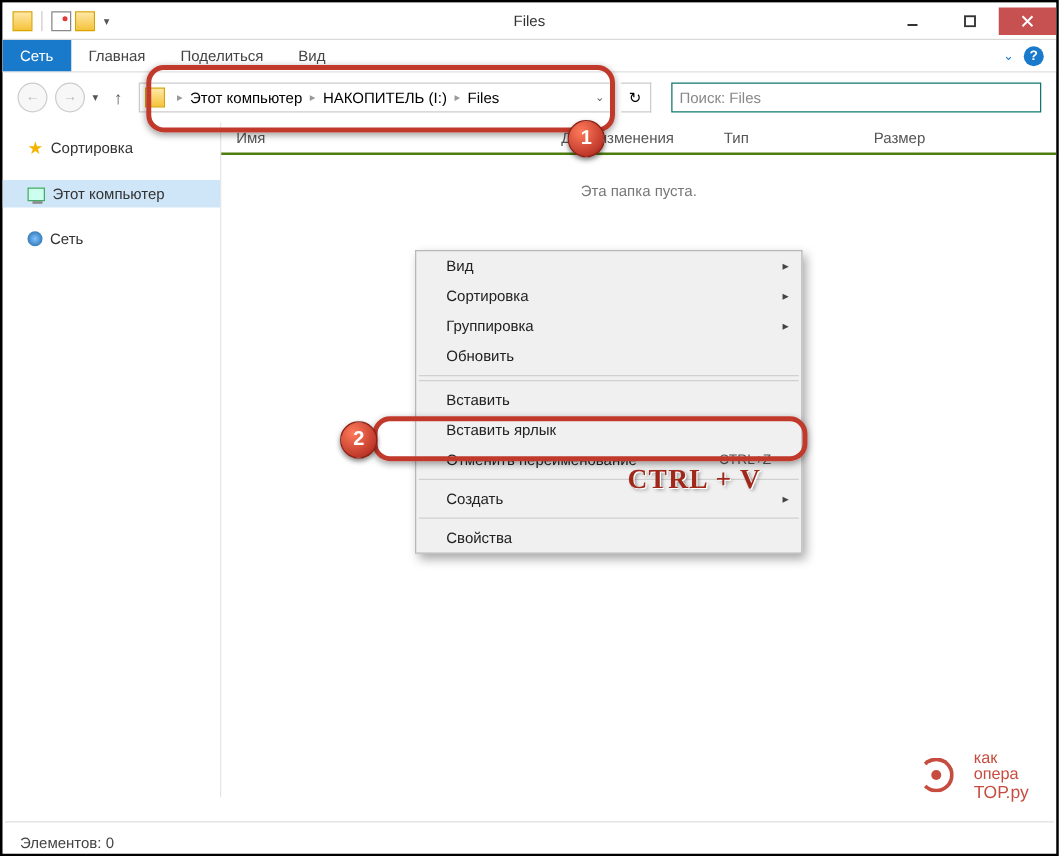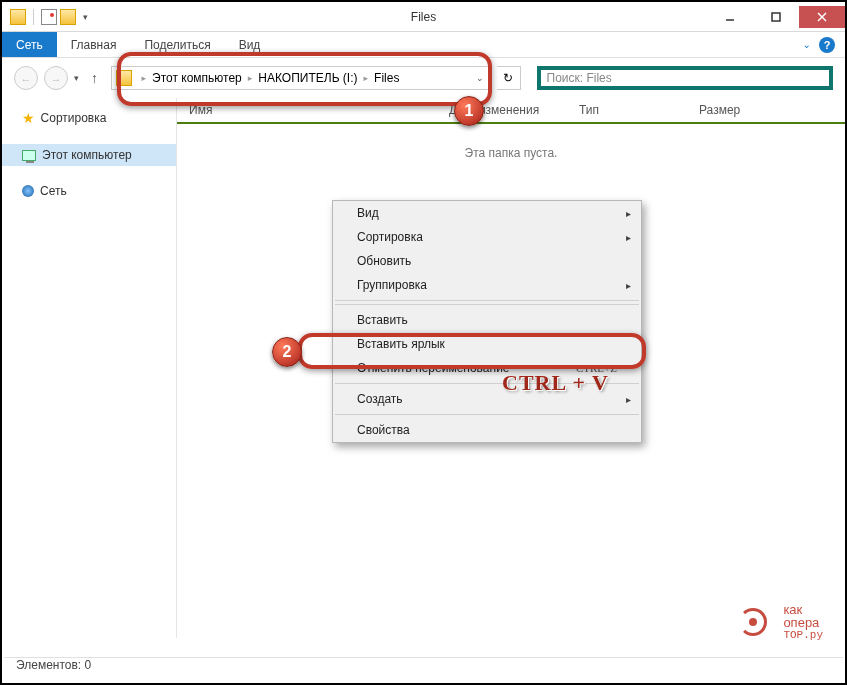--- a/index.html
+++ b/index.html
@@ -36,21 +36,21 @@
   .nav-down { font-size: 9px; color: #555; }
   .nav-up { width: 20px; height: 20px; display: flex; align-items: center; justify-content: center; color: #555; font-size: 14px; }
   
   .addressbar-wrap { flex: 0 0 380px; position: relative; }
   .addressbar { height: 24px; border: 1px solid #ccc; background: #fff; display: flex; align-items: center; padding-left: 4px; font-size: 12px; }
   .addr-icon { width: 16px; height: 16px; background: linear-gradient(#ffe8a6,#f5c33b); border: 1px solid #d9a400; margin-right: 4px; }
   .addr-sep { margin: 0 6px; color: #999; font-size: 9px; }
   .addr-dropdown { margin-left: auto; padding: 0 6px; color: #555; font-size: 9px; }
   .refresh-btn { width: 24px; height: 24px; border: 1px solid #ccc; border-left: none; display: flex; align-items: center; justify-content: center; font-size: 12px; }
   
-  .searchbox { flex: 1; height: 24px; border: 4px solid #0f766e; margin-left: 10px; padding: 0 6px; font-size: 12px; color: #888; display: flex; align-items: center; }
+  .searchbox { flex: 1; height: 24px; border: 1px solid #0f766e; margin-left: 10px; padding: 0 6px; font-size: 12px; color: #888; display: flex; align-items: center; }
   
   
   .highlight1 { position: absolute; border: 4px solid #c0392b; border-radius: 14px; box-shadow: 0 2px 6px rgba(0,0,0,.4); pointer-events: none; }
   .hl1 { top: 50px; left: 115px; width: 375px; height: 54px; }
   
   
   .main { display: flex; height: 540px; }
   .sidebar { width: 175px; border-right: 1px solid #e5e5e5; padding-top: 8px; }
   .side-item { display: flex; align-items: center; gap: 6px; padding: 4px 10px 4px 20px; font-size: 12px; color: #333; }
   .side-item.selected { background: #cfe5f8; }
@@ -67,44 +67,44 @@
   .col-date { width: 130px; }
   .col-type { width: 120px; }
   .col-size { width: 80px; }
   .empty-msg { text-align: center; font-size: 12px; color: #777; margin-top: 22px; }
   
   
   .context-menu { position: absolute; top: 102px; left: 155px; width: 310px; background: #f0f0f0; border: 1px solid #b8b8b8; box-shadow: 3px 4px 8px rgba(0,0,0,.35); font-size: 12px; }
   .cm-item { height: 24px; display: flex; align-items: center; padding: 0 24px; position: relative; color: #222; }
   .cm-item.has-sub::after { content: "▸"; position: absolute; right: 10px; font-size: 10px; color: #444; }
   .cm-sep { height: 1px; background: #d0d0d0; margin: 3px 2px; }
-  .cm-shortcut { margin-left: auto; color: #555; font-size: 11px; font-family: Liberation Serif, serif; }
+  .cm-shortcut { margin-left: auto; color: #555; font-size: 11px; }
   
   
   .hl2 { top: 331px; left: 296px; width: 348px; height: 36px; }
   
   
   .badge { position: absolute; width: 30px; height: 30px; border-radius: 50%; background: radial-gradient(circle at 35% 30%, #ff7b5a, #c0392b 70%, #7a1d12); color: #fff; font-weight: bold; font-size: 16px; display: flex; align-items: center; justify-content: center; box-shadow: 0 2px 4px rgba(0,0,0,.5); border: 1px solid #8a2015; }
   .badge1 { top: 94px; left: 452px; }
   .badge2 { top: 335px; left: 270px; }
   
   
   .kbd-label { position: absolute; top: 368px; left: 500px; font-size: 22px; font-weight: bold; color: #a0281b; text-shadow: 1px 1px 0 #fff, 2px 2px 3px rgba(0,0,0,.4); letter-spacing: 1px; font-family: Georgia, serif; }
   
   
   .watermark { position: absolute; right: 22px; bottom: 42px; display: flex; align-items: center; gap: 16px; opacity: .9; }
   .wm-icon { width: 28px; height: 28px; position: relative; }
   .wm-icon .ring { position: absolute; border: 3px solid #c0392b; border-radius: 50%; }
   .wm-icon .r1 { width: 28px; height: 28px; top: 0; left: 0; border-left-color: transparent; }
   .wm-icon .dot { position: absolute; width: 8px; height: 8px; border-radius: 50%; background: #c0392b; top: 10px; left: 10px; }
   .wm-text { color: #c0392b; font-size: 13px; line-height: 1; }
-  .wm-sub { font-size: 11px; color: #c0392b; font-family: Liberation Mono, monospace; }
-  
-  
-  .statusbar { position: absolute; bottom: 2px; left: 2px; right: 2px; height: 24px; border-top: 1px solid #e0e0e0; display: flex; align-items: flex-start; padding: 0 12px; font-size: 12px; color: #444; }
+  .wm-sub { font-size: 14px; color: #c0392b; }
+  
+  
+  .statusbar { position: absolute; bottom: 2px; left: 2px; right: 2px; height: 24px; border-top: 1px solid #e0e0e0; display: flex; align-items: flex-end; padding: 0 12px; font-size: 12px; color: #444; }
 </style>
 </head>
 <body>
 
 <div class="titlebar">
   <div class="titlebar-icons">
     <div class="tb-icon tb-folder"></div>
     <div class="tb-sep"></div>
     <div class="tb-icon tb-file"></div>
     <div class="tb-icon tb-folder2"></div>
@@ -194,25 +194,25 @@
     </div>
     <div class="empty-msg">Эта папка пуста.</div>
 
     <div class="context-menu">
       <div class="cm-item has-sub">
           <span>Вид</span>
         </div>
       <div class="cm-item has-sub">
           <span>Сортировка</span>
         </div>
+      <div class="cm-item has-sub">
+          <span>Группировка</span>
+        </div>
       <div class="cm-item">
           <span>Обновить</span>
-        </div>
-      <div class="cm-item has-sub">
-          <span>Группировка</span>
         </div>
       <div class="cm-sep"></div>
       <div class="cm-sep"></div>
       <div class="cm-item">
           <span>Вставить</span>
         </div>
       <div class="cm-item">
           <span>Вставить ярлык</span>
         </div>
       <div class="cm-item">

